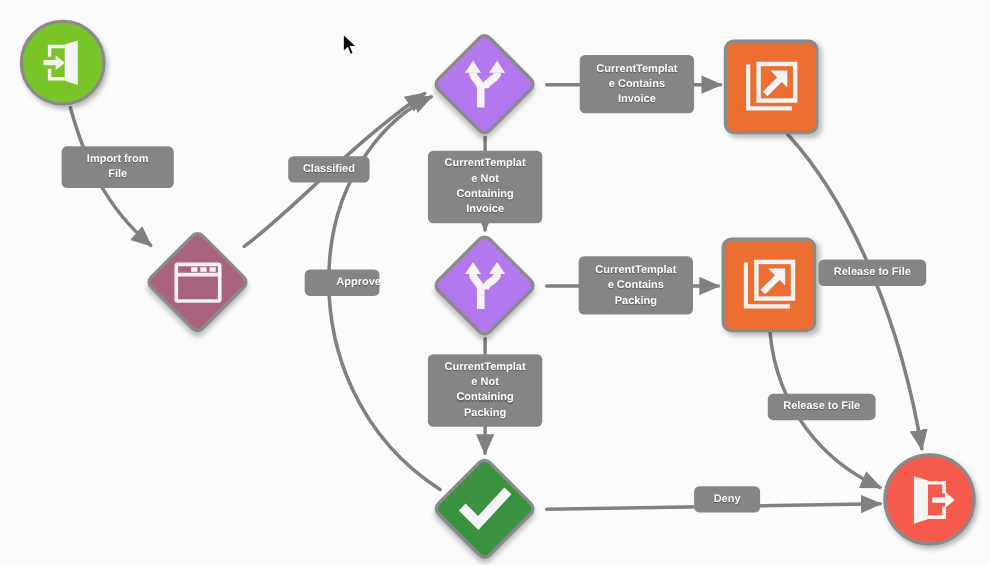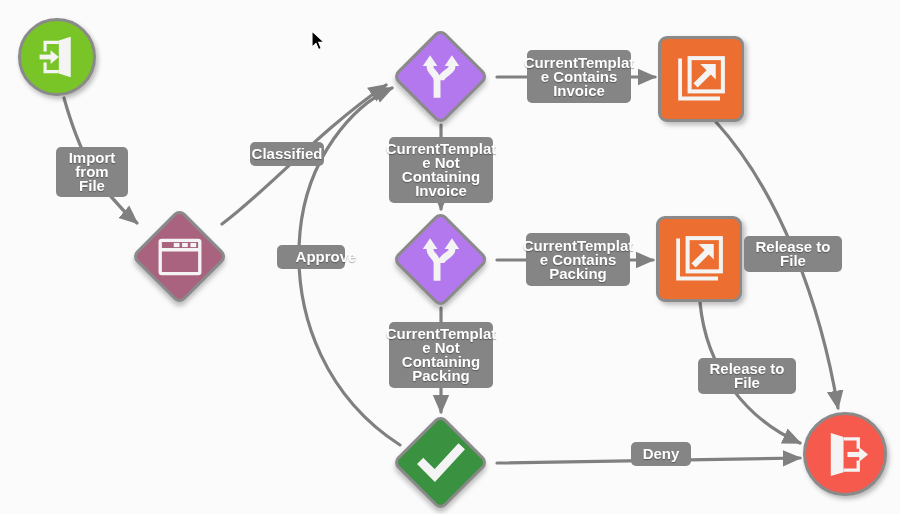--- a/index.html
+++ b/index.html
@@ -65,21 +65,21 @@
     box-shadow: 3px 3px 5px rgba(0,0,0,0.25);
     box-sizing: border-box;
   }
   
   .edge-label {
     position: absolute;
     background: #858585;
     color: #ffffff;
     font-family: "Liberation Sans", sans-serif;
     font-weight: bold;
-    font-size: 15px;
+    font-size: 10px;
     line-height: 14px;
     text-align: center;
     border-radius: 5px;
     padding: 4px 6px;
     box-sizing: border-box;
     text-shadow: 0 1px 1px rgba(0,0,0,0.35);
     white-space: pre-line;
     display: flex;
     align-items: center;
     justify-content: center;
@@ -193,23 +193,23 @@
             <path d="M22,8 L37,8 L37,18 M37,30 L37,40 L22,40"></path>
           </g>
           <path d="M22,6 L9,2 L9,46 L22,42 Z" fill="#f4f4f4"></path>
           <path d="M26,24 L41,24" stroke="#f4f4f4" stroke-width="5.2" stroke-linecap="butt"></path>
           <path d="M38,16.5 L47,24 L38,31.5 Z" fill="#f4f4f4"></path>
         </svg>
       </div>
     </div>
 
   <div id="label-layer">
-      <div class="edge-label" style="left: 56px; top: 147px; width: 72px; min-height: 38px; background: rgb(133, 133, 133); color: rgb(255, 255, 255);">Import from
+      <div class="edge-label" style="left: 56px; top: 133px; width: 102px; min-height: 38px; background: rgb(133, 133, 133); color: rgb(255, 255, 255);">Import from
 File</div>
-      <div class="edge-label" style="left: 250px; top: 142px; width: 74px; min-height: 24px; background: rgb(133, 133, 133); color: rgb(255, 255, 255);">Classified</div>
+      <div class="edge-label" style="left: 262px; top: 142px; width: 74px; min-height: 24px; background: rgb(133, 133, 133); color: rgb(255, 255, 255);">Classified</div>
       <div class="edge-label" style="left: 527px; top: 50px; width: 104px; min-height: 53px; background: rgb(133, 133, 133); color: rgb(255, 255, 255);">CurrentTemplat
 e Contains
 Invoice</div>
       <div class="edge-label" style="left: 389px; top: 137px; width: 104px; min-height: 66px; background: rgb(133, 133, 133); color: rgb(255, 255, 255);">CurrentTemplat
 e Not
 Containing
 Invoice</div>
       <div class="edge-label" style="left: 526px; top: 233px; width: 104px; min-height: 53px; background: rgb(133, 133, 133); color: rgb(255, 255, 255);">CurrentTemplat
 e Contains
 Packing</div>

